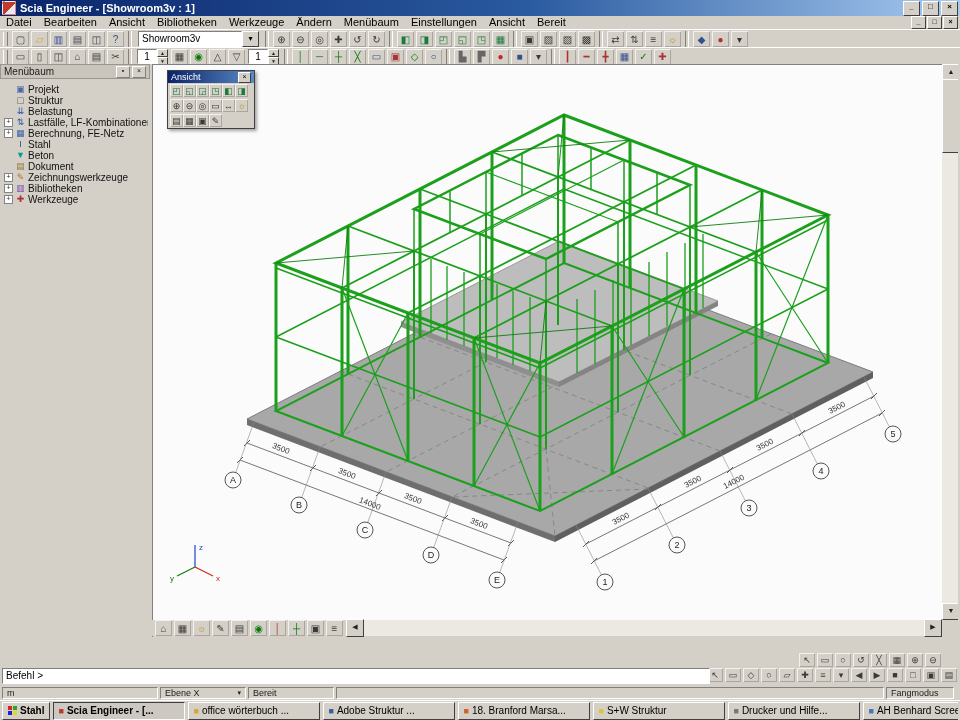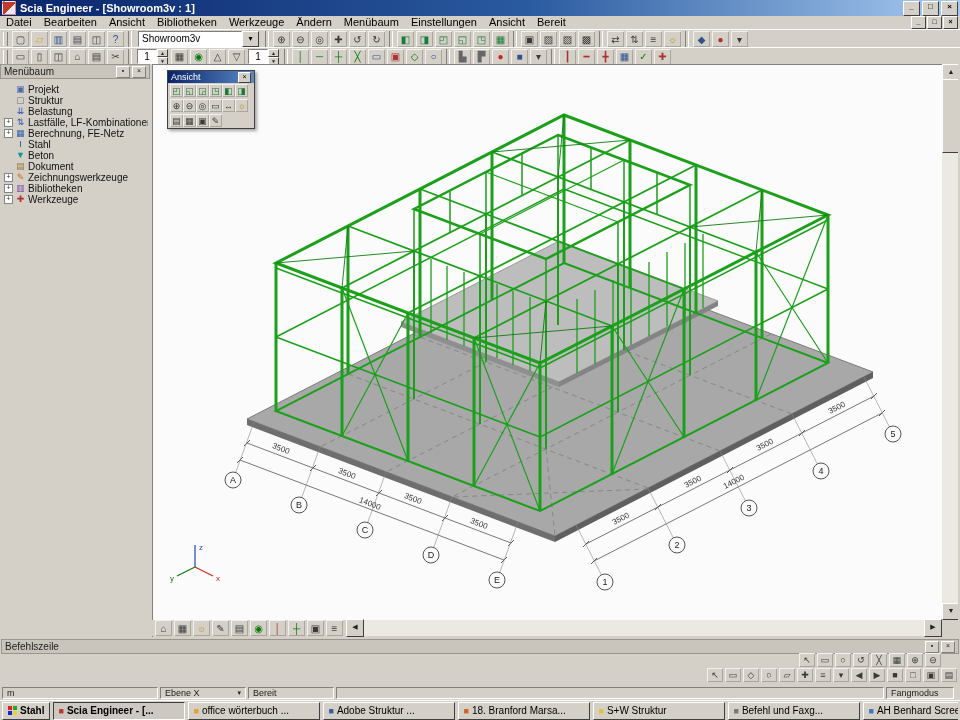--- a/index.html
+++ b/index.html
@@ -461,27 +461,20 @@
         <span class="tbtn">≡</span>
       </div>
     <div class="sbtn" style="line-height:14px;">◀</div>
     <div class="htrack"></div>
     <div class="sbtn" style="line-height:14px;">▶</div>
   </div>
   <div class="corner"></div>
   <div class="edge-r"></div>
 
   <div class="cmd">
-    <div class="cmd-cap">
-      <span>Befehlszeile</span>
-      <span class="cap-sp">
-        <span class="cap-btn">▪</span>
-        <span class="cap-btn">×</span>
-      </span>
-    </div>
     <div class="cmd-icons" id="cmdrow1">
         <span class="tbtn">↖</span>
         <span class="tbtn">▭</span>
         <span class="tbtn">○</span>
         <span class="tbtn">↺</span>
         <span class="tbtn">╳</span>
         <span class="tbtn">▦</span>
         <span class="tbtn">⊕</span>
         <span class="tbtn">⊖</span>
       </div>
@@ -494,20 +487,21 @@
         <span class="tbtn">✚</span>
         <span class="tbtn">≡</span>
         <span class="tbtn">▾</span>
         <span class="tbtn">◀</span>
         <span class="tbtn">▶</span>
         <span class="tbtn">■</span>
         <span class="tbtn">□</span>
         <span class="tbtn">▣</span>
         <span class="tbtn">▤</span>
       </div>
+    <div class="prompt">Befehl &gt;</div>
   </div>
 
   <div class="statusbar">
     <div class="scell" style="width:146px">m</div>
     <div class="scell" style="width:76px">
       <span>Ebene X</span>
       <span style="margin-left:auto;font-size:7px">▾</span>
     </div>
     <div class="scell" style="width:76px">Bereit</div>
     <div class="scell" style="flex:1"></div>
@@ -540,21 +534,21 @@
         <div class="task">
         <span class="task-icon" style="color: rgb(210, 98, 42);">■</span>
         <span>18. Branford Marsa...</span>
       </div>
         <div class="task">
         <span class="task-icon" style="color: rgb(224, 194, 58);">■</span>
         <span>S+W Struktur</span>
       </div>
         <div class="task">
         <span class="task-icon" style="color: rgb(119, 119, 119);">■</span>
-        <span>Befehl und Faxg...</span>
+        <span>Drucker und Hilfe...</span>
       </div>
         <div class="task">
         <span class="task-icon" style="color: rgb(58, 122, 192);">■</span>
         <span>AH Benhard Scree...</span>
       </div>
       </div>
   </div>
 
 </div>
 

